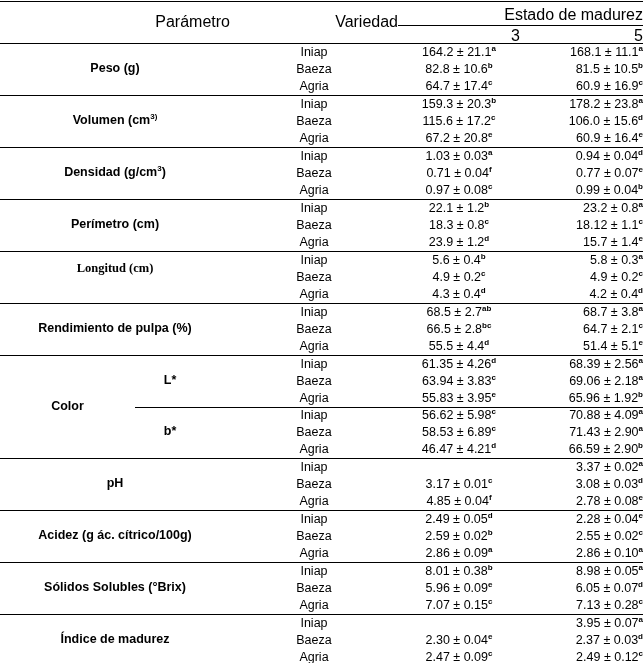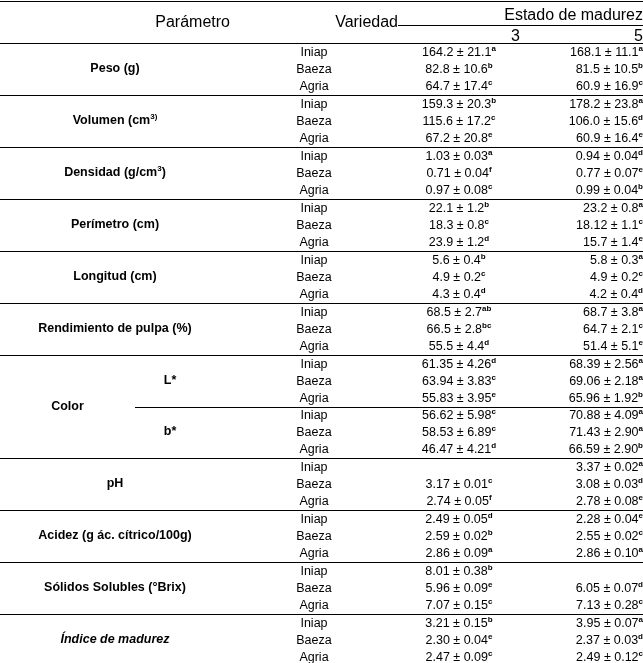--- a/index.html
+++ b/index.html
@@ -106,21 +106,21 @@
           <span class="m5"><span>18.12 ± 1.1</span><sup>c</sup></span>
         </div>
         <div class="row" style="top: 34px;">
           <span class="v">Agria</span>
           <span class="m3"><span>23.9 ± 1.2</span><sup>d</sup></span>
           <span class="m5"><span>15.7 ± 1.4</span><sup>e</sup></span>
         </div>
         <div class="sep"></div>
       </div>
       <div class="group" style="top: 252px; height: 52px;">
-        <div class="param" style="top: 17px;"><span>Longitud (cm)</span></div>
+        <div class="param" style="top: 9px; font-family: Liberation Serif, serif;"><span>Longitud (cm)</span></div>
         <div class="row" style="top: 0px;">
           <span class="v">Iniap</span>
           <span class="m3"><span>5.6 ± 0.4</span><sup>b</sup></span>
           <span class="m5"><span>5.8 ± 0.3</span><sup>a</sup></span>
         </div>
         <div class="row" style="top: 17px;">
           <span class="v">Baeza</span>
           <span class="m3"><span>4.9 ± 0.2</span><sup>c</sup></span>
           <span class="m5"><span>4.9 ± 0.2</span><sup>c</sup></span>
         </div>
@@ -193,21 +193,21 @@
           <span class="v">Iniap</span>
           <span class="m5"><span>3.37 ± 0.02</span><sup>a</sup></span>
         </div>
         <div class="row" style="top: 17px;">
           <span class="v">Baeza</span>
           <span class="m3"><span>3.17 ± 0.01</span><sup>c</sup></span>
           <span class="m5"><span>3.08 ± 0.03</span><sup>d</sup></span>
         </div>
         <div class="row" style="top: 34px;">
           <span class="v">Agria</span>
-          <span class="m3"><span>2.74 ± 0.05</span><sup>f</sup></span>
+          <span class="m3"><span>4.85 ± 0.04</span><sup>f</sup></span>
           <span class="m5"><span>2.78 ± 0.08</span><sup>e</sup></span>
         </div>
         <div class="sep"></div>
       </div>
       <div class="group" style="top: 511px; height: 52px;">
         <div class="param" style="top: 17px;"><span>Acidez (g ác. cítrico/100g)</span></div>
         <div class="row" style="top: 0px;">
           <span class="v">Iniap</span>
           <span class="m3"><span>2.49 ± 0.05</span><sup>d</sup></span>
           <span class="m5"><span>2.28 ± 0.04</span><sup>e</sup></span>
@@ -222,38 +222,38 @@
           <span class="m3"><span>2.86 ± 0.09</span><sup>a</sup></span>
           <span class="m5"><span>2.86 ± 0.10</span><sup>a</sup></span>
         </div>
         <div class="sep"></div>
       </div>
       <div class="group" style="top: 563px; height: 52px;">
         <div class="param" style="top: 17px;"><span>Sólidos Solubles (°Brix)</span></div>
         <div class="row" style="top: 0px;">
           <span class="v">Iniap</span>
           <span class="m3"><span>8.01 ± 0.38</span><sup>b</sup></span>
+          <span class="m5"><span>8.98 ± 0.05</span><sup>a</sup></span>
         </div>
         <div class="row" style="top: 17px;">
           <span class="v">Baeza</span>
           <span class="m3"><span>5.96 ± 0.09</span><sup>e</sup></span>
           <span class="m5"><span>6.05 ± 0.07</span><sup>d</sup></span>
         </div>
         <div class="row" style="top: 34px;">
           <span class="v">Agria</span>
           <span class="m3"><span>7.07 ± 0.15</span><sup>c</sup></span>
           <span class="m5"><span>7.13 ± 0.28</span><sup>c</sup></span>
         </div>
         <div class="sep"></div>
       </div>
       <div class="group" style="top: 615px; height: 52px;">
-        <div class="param" style="top: 17px; font-style: italic;"><span>Índice de madurez</span></div>
-        <div class="row" style="top: 0px;">
-          <span class="v">Iniap</span>
-          <span class="m3"><span>3.21 ± 0.15</span><sup>b</sup></span>
+        <div class="param" style="top: 17px;"><span>Índice de madurez</span></div>
+        <div class="row" style="top: 0px;">
+          <span class="v">Iniap</span>
           <span class="m5"><span>3.95 ± 0.07</span><sup>a</sup></span>
         </div>
         <div class="row" style="top: 17px;">
           <span class="v">Baeza</span>
           <span class="m3"><span>2.30 ± 0.04</span><sup>e</sup></span>
           <span class="m5"><span>2.37 ± 0.03</span><sup>d</sup></span>
         </div>
         <div class="row" style="top: 34px;">
           <span class="v">Agria</span>
           <span class="m3"><span>2.47 ± 0.09</span><sup>c</sup></span>

